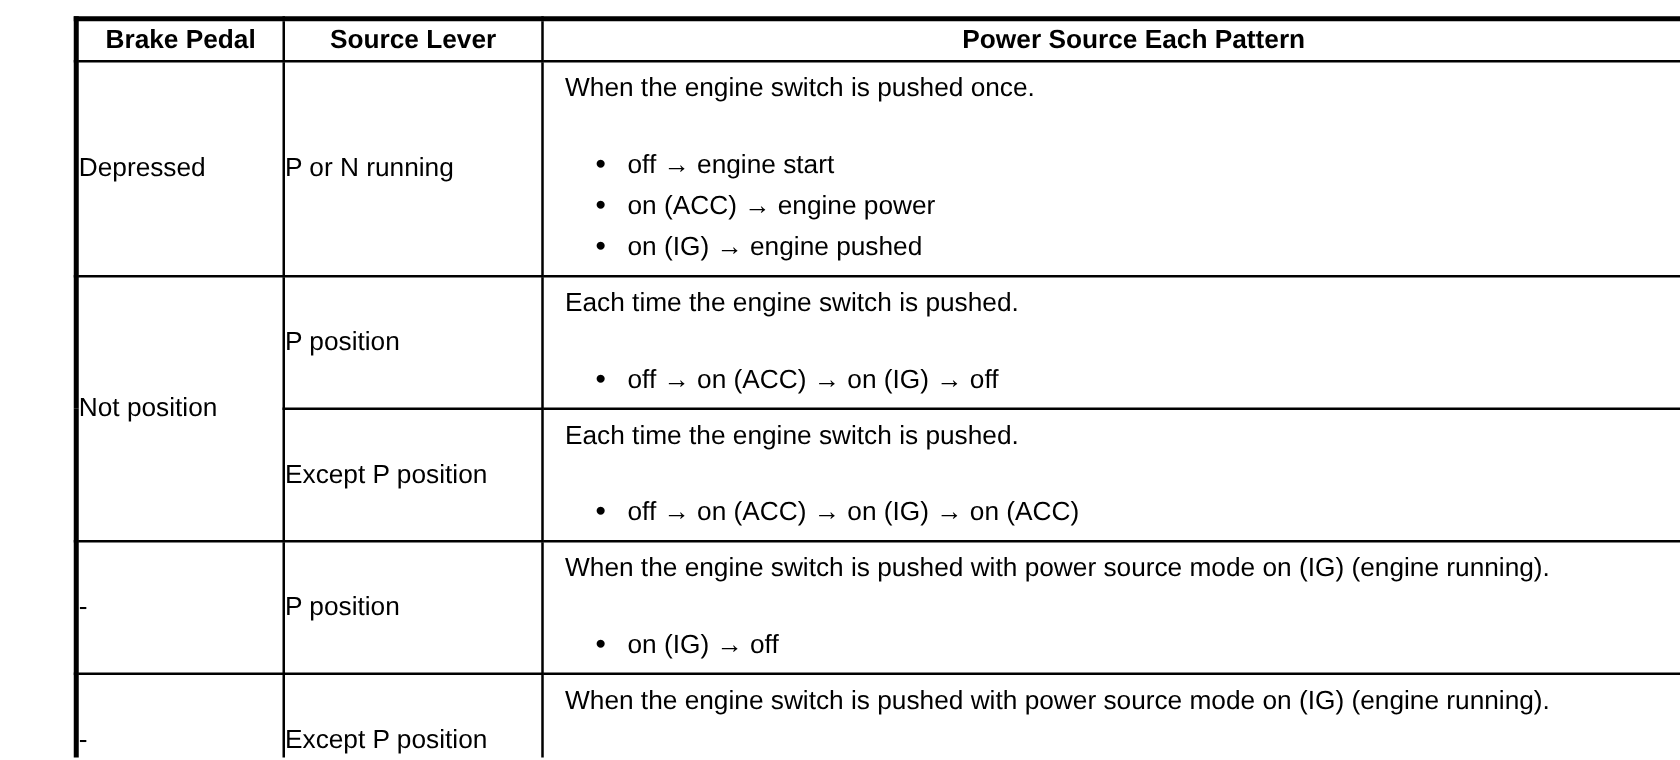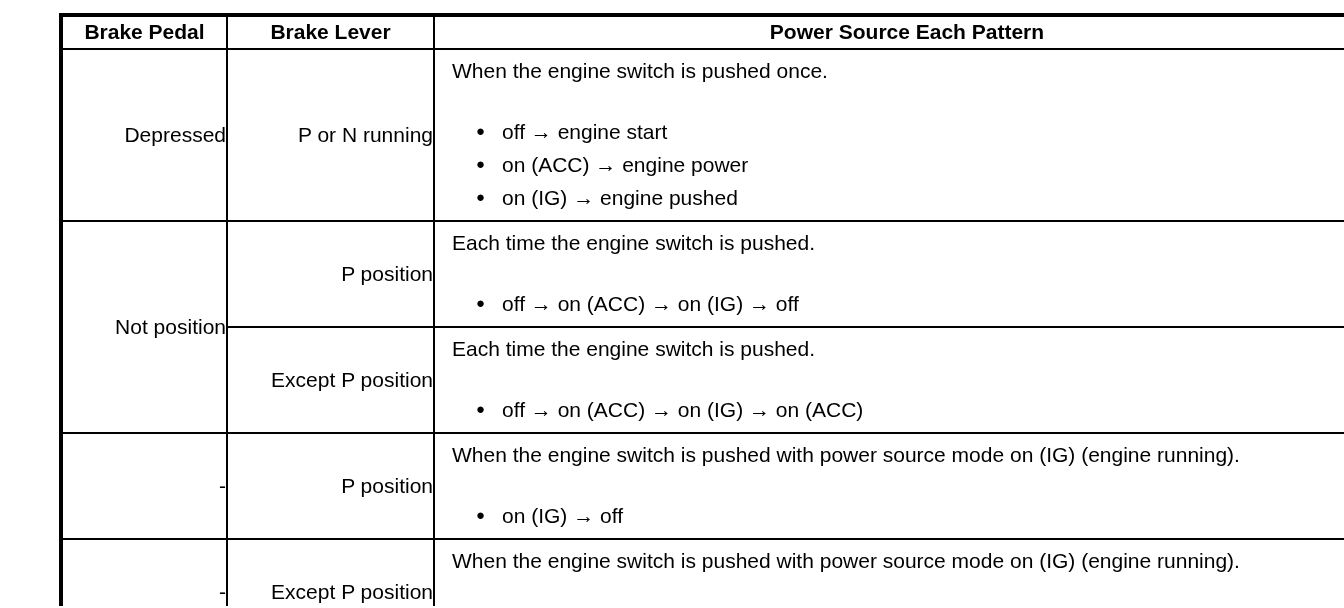--- a/index.html
+++ b/index.html
@@ -35,21 +35,21 @@
     padding: 0;
     overflow: hidden;
   }
   th.hdr {
     font-weight: bold;
     text-align: center;
     vertical-align: middle;
     height: 31px;
   }
   td.cc {
-    text-align: right;
+    text-align: left;
     vertical-align: middle;
   }
   td.pattern {
     text-align: left;
     vertical-align: top;
     padding: 7px 4px 6px 17px;
   }
   tr.r1 { height: 164px; }
   tr.r2 { height: 95px; }
   tr.r3 { height: 93px; }
@@ -84,21 +84,21 @@
 <div class="page">
   <table class="psm-table">
     <colgroup>
       <col style="width:166px">
       <col style="width:207px">
       <col style="width:947px">
     </colgroup>
     <thead>
       <tr>
         <th class="hdr">Brake Pedal</th>
-        <th class="hdr">Brake Lever</th>
+        <th class="hdr">Source Lever</th>
         <th class="hdr">Power Source Each Pattern</th>
       </tr>
     </thead>
     <tbody>
       <tr class="r1">
         <td class="cc">Depressed</td>
         <td class="cc">P or N running</td>
         <td class="pattern">
           <div class="intro">When the engine switch is pushed once.</div>
           <div class="bullets">

